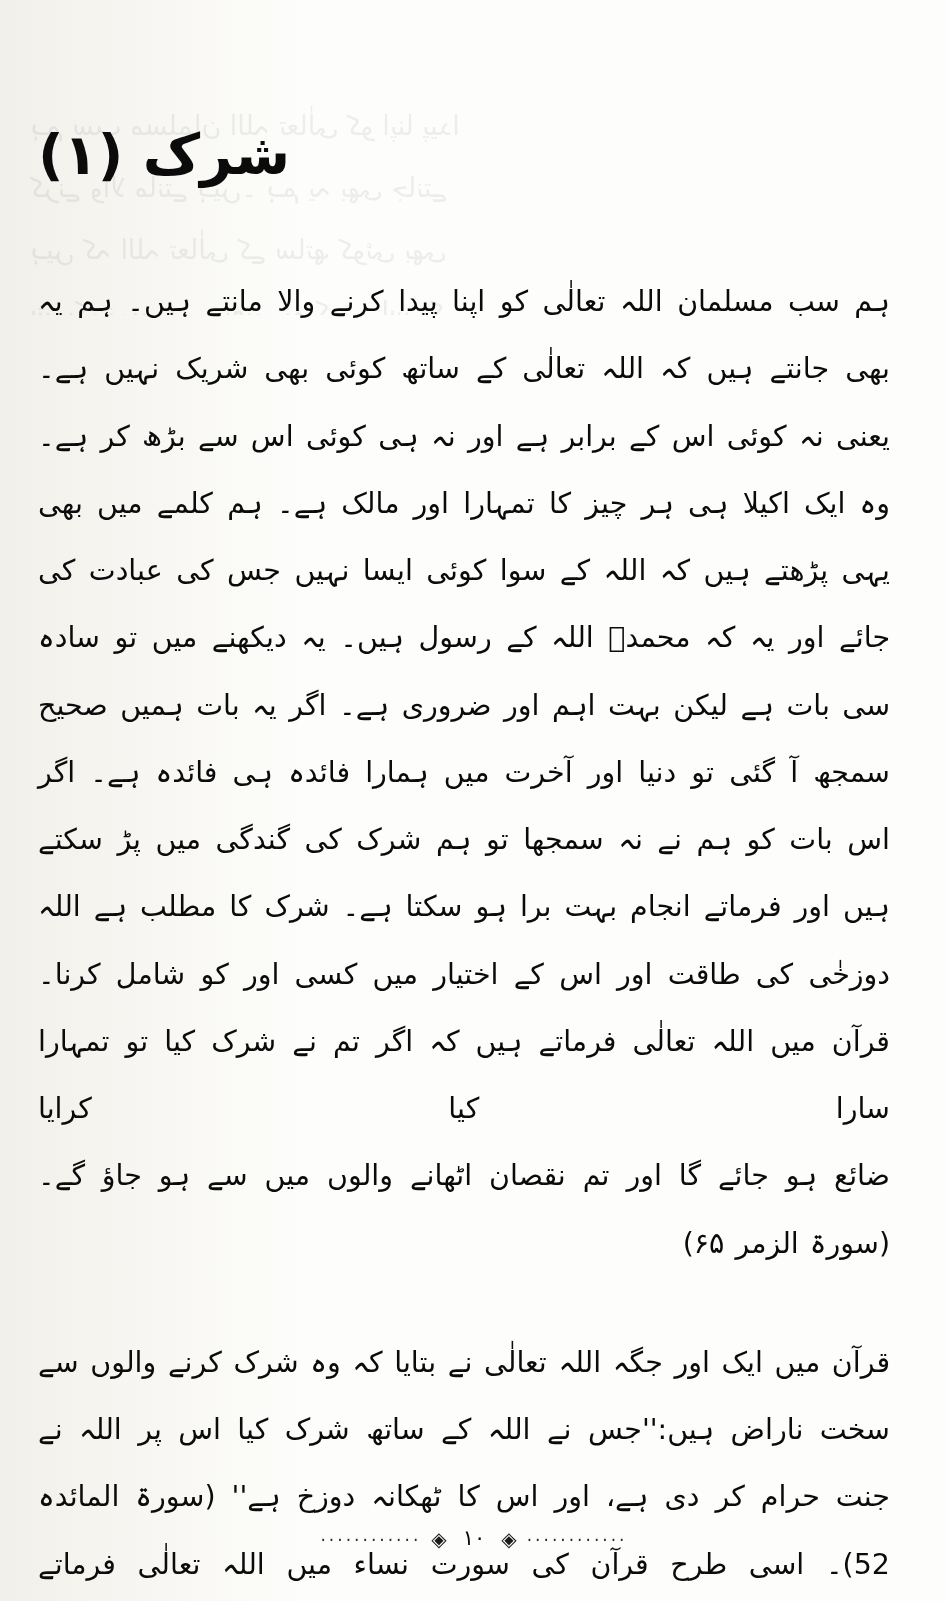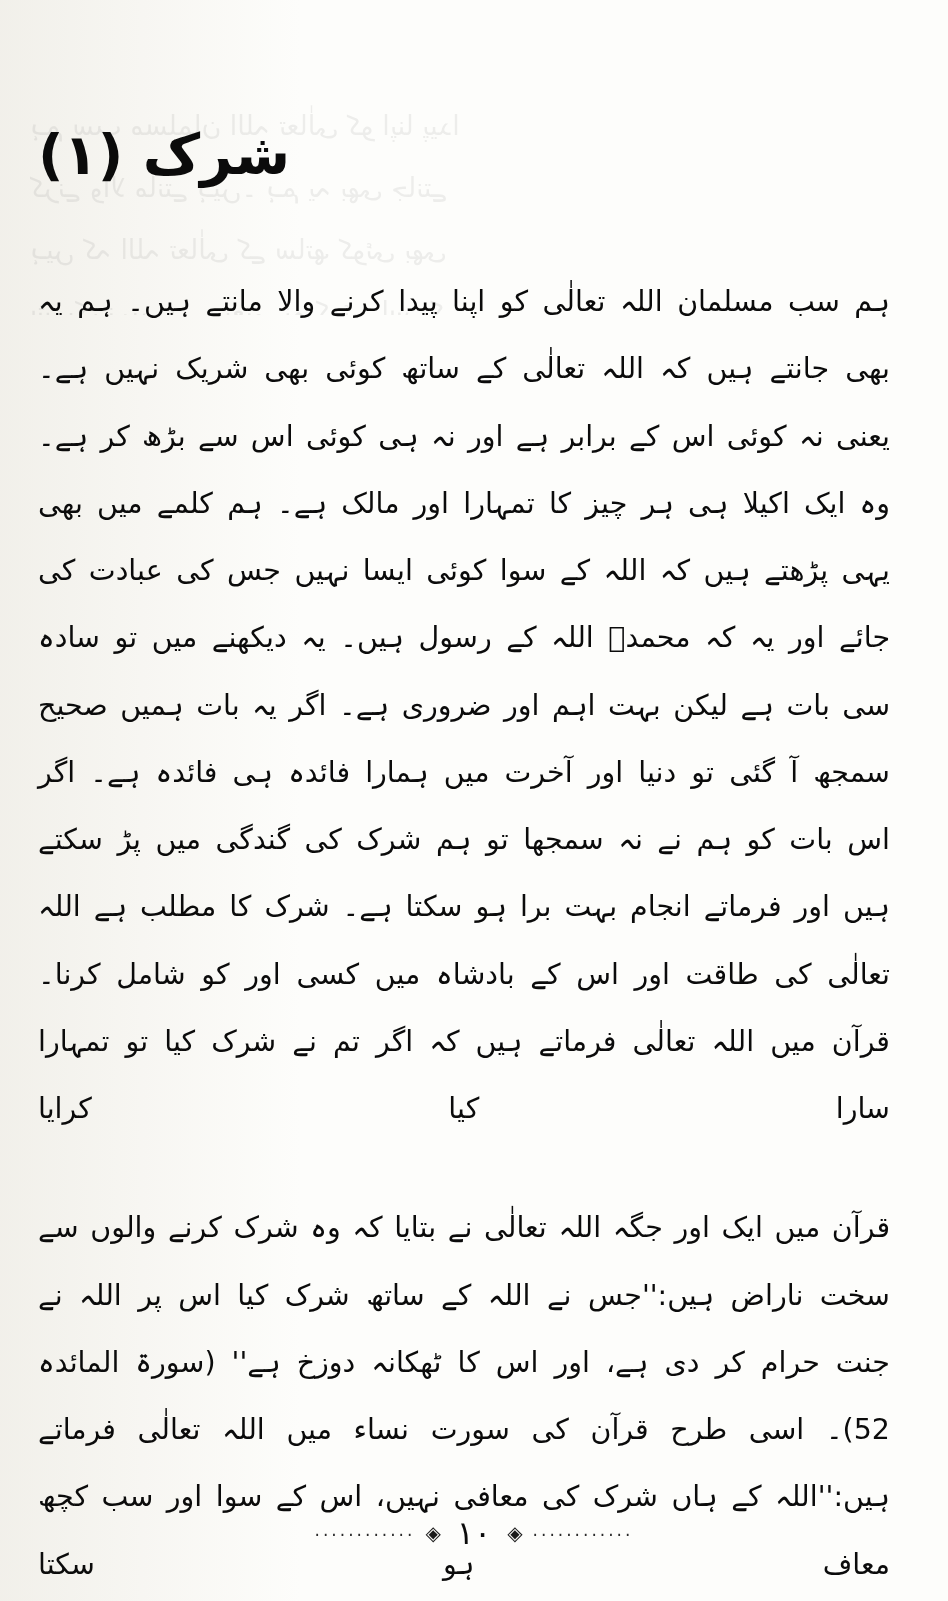--- a/index.html
+++ b/index.html
@@ -97,21 +97,21 @@
     transform: translateY(-3px);
   }
 
   .footer .orn-diamond {
     font-size: 20px;
     color: #1a1a1a;
     line-height: 1;
   }
 
   .footer .page-number {
-    font-size: 32px;
+    font-size: 21px;
     line-height: 1;
     padding: 0 6px;
     font-weight: 500;
   }
 
   
   .bleed {
     position: absolute;
     top: 95px;
     left: 30px;
@@ -142,22 +142,23 @@
     <div class="body-text">
 
       <p class="para">
         <span>ہم سب مسلمان اللہ تعالٰی کو اپنا پیدا کرنے والا مانتے ہیں۔ ہم یہ بھی جانتے ہیں کہ</span>
         <span>اللہ تعالٰی کے ساتھ کوئی بھی شریک نہیں ہے۔ یعنی نہ کوئی اس کے برابر ہے اور نہ ہی</span>
         <span>کوئی اس سے بڑھ کر ہے۔ وہ ایک اکیلا ہی ہر چیز کا تمہارا اور مالک ہے۔ ہم کلمے میں</span>
         <span>بھی یہی پڑھتے ہیں کہ اللہ کے سوا کوئی ایسا نہیں جس کی عبادت کی جائے اور یہ کہ محمدؐ</span>
         <span>اللہ کے رسول ہیں۔ یہ دیکھنے میں تو سادہ سی بات ہے لیکن بہت اہم اور ضروری ہے۔</span>
         <span>اگر یہ بات ہمیں صحیح سمجھ آ گئی تو دنیا اور آخرت میں ہمارا فائدہ ہی فائدہ ہے۔ اگر اس</span>
         <span>بات کو ہم نے نہ سمجھا تو ہم شرک کی گندگی میں پڑ سکتے ہیں اور فرماتے انجام بہت برا ہو</span>
-        <span>سکتا ہے۔ شرک کا مطلب ہے اللہ تعالٰی کی طاقت اور اس کے بادشاہ میں کسی اور کو</span>
+        <span>سکتا ہے۔ شرک کا مطلب ہے اللہ دوزخٰی کی طاقت اور اس کے اختیار میں کسی اور کو</span>
         <span>شامل کرنا۔ قرآن میں اللہ تعالٰی فرماتے ہیں کہ اگر تم نے شرک کیا تو تمہارا سارا کیا کرایا</span>
+        <span class="last-line">ضائع ہو جائے گا اور تم نقصان اٹھانے والوں میں سے ہو جاؤ گے۔ (سورۃ الزمر ۶۵)</span>
       </p>
 
       <p class="para">
         <span>قرآن میں ایک اور جگہ اللہ تعالٰی نے بتایا کہ وہ شرک کرنے والوں سے سخت ناراض</span>
         <span>ہیں:''جس نے اللہ کے ساتھ شرک کیا اس پر اللہ نے جنت حرام کر دی ہے، اور اس کا</span>
         <span>ٹھکانہ دوزخ ہے'' (سورۃ المائدہ 52)۔ اسی طرح قرآن کی سورت نساء میں اللہ تعالٰی</span>
         <span>فرماتے ہیں:''اللہ کے ہاں شرک کی معافی نہیں، اس کے سوا اور سب کچھ معاف ہو سکتا</span>
       </p>
 
     </div>

